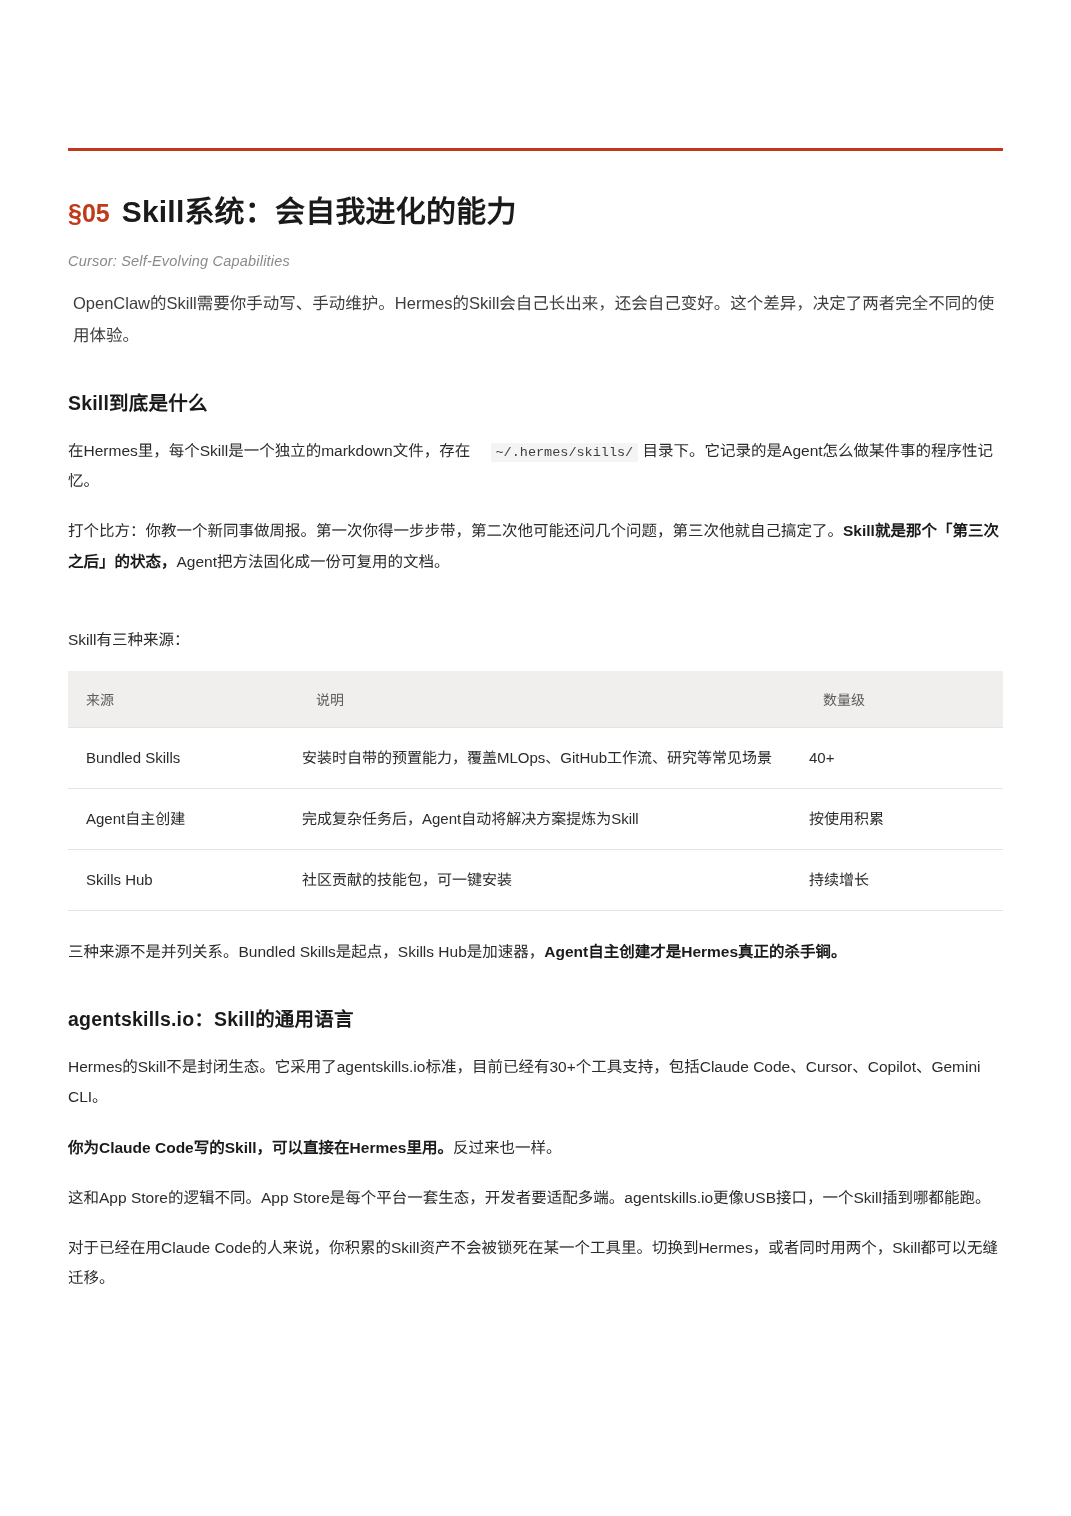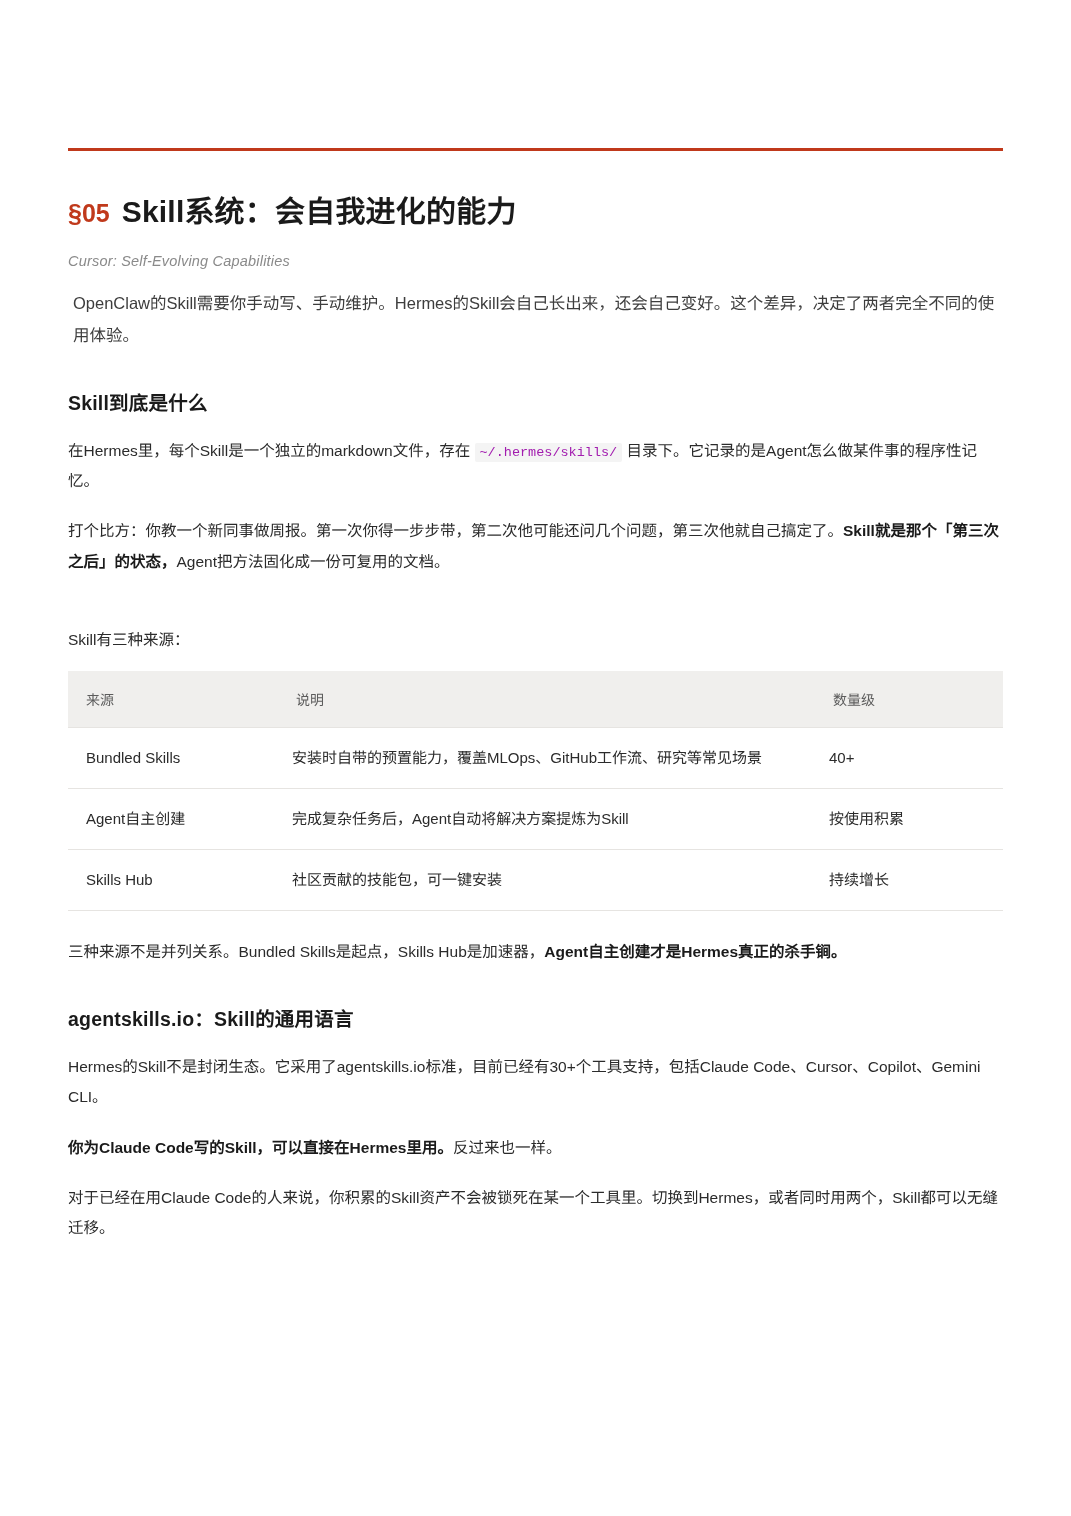--- a/index.html
+++ b/index.html
@@ -69,42 +69,43 @@
     margin: 0 0 20px 0;
   }
   p.body-text.tight {
     margin-bottom: 16px;
     margin-top: 48px;
   }
   code.inline {
     font-family: "Liberation Mono", "DejaVu Sans Mono", monospace;
     font-size: 13.5px;
     background: #f4f4f4;
-    color: #a21caf;
+    color: #404040;
     padding: 2px 5px;
     border-radius: 2px;
     white-space: nowrap;
+    margin-left: 16px;
   }
   strong.em {
     font-weight: bold;
     color: #1a1a1a;
   }
   table.src-table {
     width: 100%;
     border-collapse: collapse;
     margin: 14px 0 26px 0;
     font-size: 15px;
   }
   table.src-table thead th {
     background: #f0efed;
     text-align: left;
     font-weight: normal;
     color: #5c5c5c;
     font-size: 14px;
-    padding: 18px 20px;
+    padding: 18px 30px;
     border: none;
   }
   table.src-table thead th:first-child { padding-left: 18px; }
   table.src-table tbody td {
     padding: 18px 16px;
     border-bottom: 1px solid #e6e4e1;
     color: #2b2b2b;
     vertical-align: middle;
     line-height: 1.6;
   }
@@ -176,17 +177,18 @@
   </p>
 
   <h2 class="sub-head">agentskills.io：Skill的通用语言</h2>
 
   <p class="body-text">Hermes的Skill不是封闭生态。它采用了agentskills.io标准，目前已经有30+个工具支持，包括Claude Code、Cursor、Copilot、Gemini CLI。</p>
 
   <p class="body-text">
     <strong class="em">你为Claude Code写的Skill，可以直接在Hermes里用。</strong><span>反过来也一样。</span>
   </p>
 
+  <p class="body-text">这和App Store的逻辑不同。App Store是每个平台一套生态，开发者要适配多端。agentskills.io更像USB接口，一个Skill插到哪都能跑。</p>
 
   <p class="body-text">对于已经在用Claude Code的人来说，你积累的Skill资产不会被锁死在某一个工具里。切换到Hermes，或者同时用两个，Skill都可以无缝迁移。</p>
 
   <div class="spacer-bottom"></div>
 </div>
 
 </body></html>

